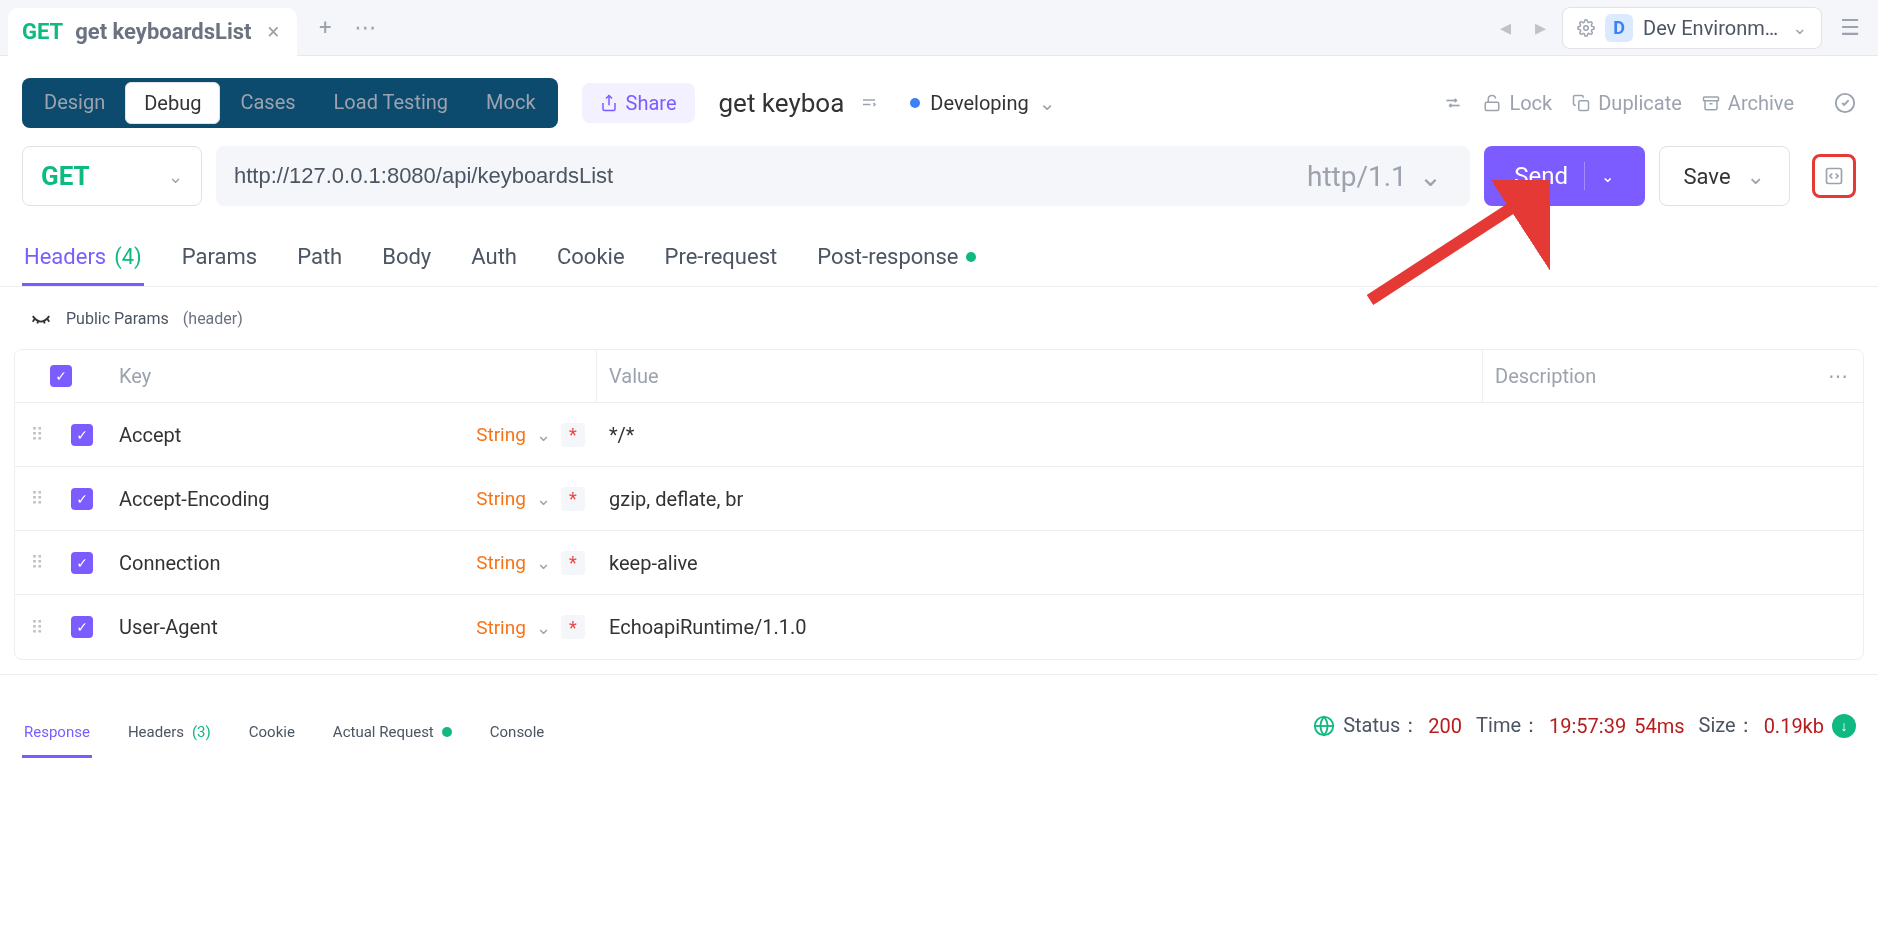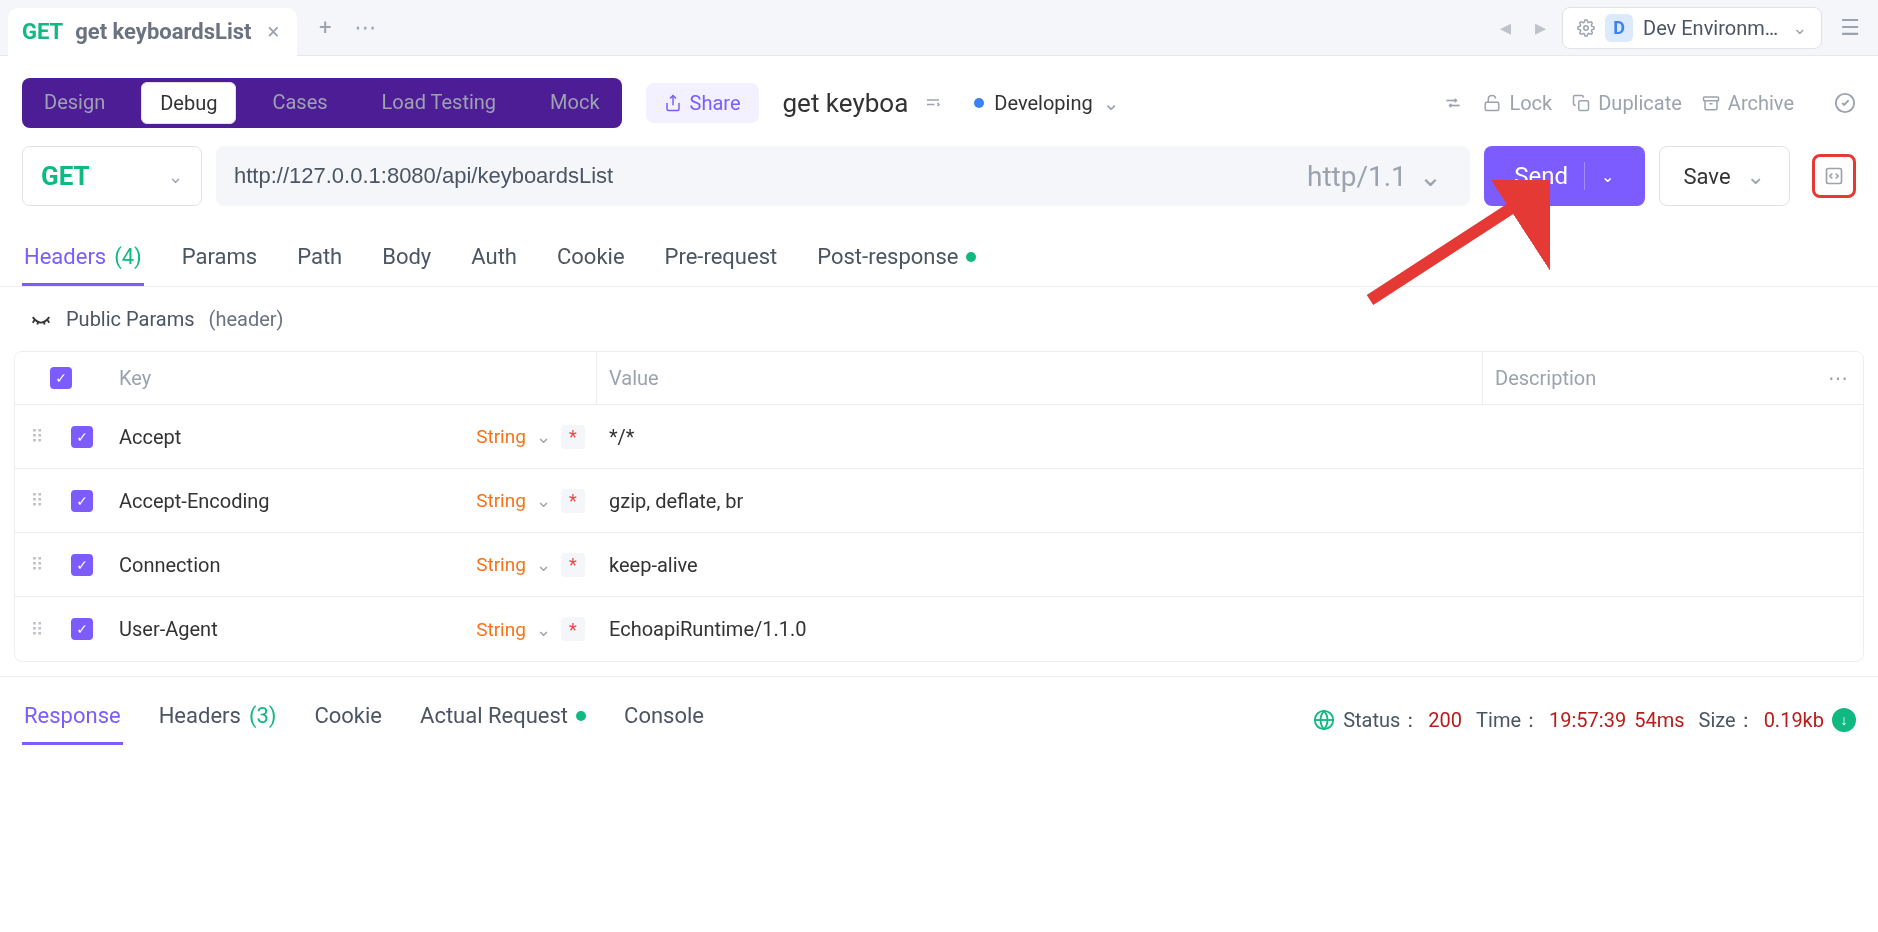--- a/index.html
+++ b/index.html
@@ -15,21 +15,21 @@
 .topbar-right { margin-left:auto; display:flex; align-items:center; gap:8px; }
 .nav-arrow { color:#c0c2c9; font-size:22px; padding:0 8px; cursor:pointer; }
 .env-selector { display:flex; align-items:center; background:#fff; border:1px solid #e1e1e6; border-radius:8px; padding:6px 14px; gap:10px; height:42px; }
 .env-gear { color:#9ca3af; }
 .env-badge { background:#dbeafe; color:#3b82f6; font-weight:700; width:28px; height:28px; border-radius:6px; display:flex; align-items:center; justify-content:center; font-size:18px; }
 .env-label { color:#4b5563; font-size:20px; white-space:nowrap; overflow:hidden; text-overflow:ellipsis; max-width:190px; }
 .env-caret { color:#9ca3af; margin-left:4px; }
 .hamburger { color:#9ca3af; font-size:22px; padding:0 10px; cursor:pointer; }
 
 .toolbar { display:flex; align-items:center; padding:22px 22px 8px 22px; gap:8px; }
-.view-tabs { display:flex; background:#4c1d95; border-radius:8px; padding:4px; gap:18px; }
+.view-tabs { display:flex; background:#0c4a6e; border-radius:8px; padding:4px; gap:2px; }
 .view-tab { padding:8px 18px; color:#9ca3af; font-size:20px; cursor:pointer; border-radius:6px; }
 .view-tab.active { background:#fff; color:#333; border:1px solid #e1e1e6; }
 .share-btn { background:#f3f0ff; color:#7c5cff; padding:8px 18px; border-radius:8px; display:flex; align-items:center; gap:8px; font-size:20px; cursor:pointer; margin-left:16px; }
 .inline-name { font-size:26px; color:#333; margin-left:16px; white-space:nowrap; overflow:hidden; max-width:160px; }
 .inline-edit { color:#9ca3af; margin-left:8px; cursor:pointer; }
 .status-pill { display:flex; align-items:center; gap:10px; color:#333; font-size:20px; margin-left:24px; cursor:pointer; }
 .status-dot { width:10px; height:10px; border-radius:50%; background:#3b82f6; }
 .status-caret { color:#9ca3af; }
 .toolbar-actions { margin-left:auto; display:flex; gap:20px; align-items:center; color:#9ca3af; font-size:20px; }
 .toolbar-action { display:flex; align-items:center; gap:8px; cursor:pointer; }
@@ -44,21 +44,21 @@
 .send-btn .divider { width:1px; height:28px; background:rgba(255,255,255,0.3); margin:0 16px; }
 .save-btn { background:#fff; border:1px solid #e1e1e6; color:#333; height:60px; border-radius:8px; display:flex; align-items:center; padding:0 24px; font-size:22px; cursor:pointer; gap:16px; }
 .side-icon { border:3px solid #e53935; border-radius:8px; width:44px; height:44px; display:flex; align-items:center; justify-content:center; color:#9ca3af; margin-left:8px; cursor:pointer; }
 
 .main-tabs { display:flex; gap:36px; padding:12px 22px 0 22px; border-bottom:1px solid #eee; }
 .main-tab { padding:8px 2px 14px 2px; color:#4b5563; font-size:22px; cursor:pointer; border-bottom:3px solid transparent; display:flex; align-items:center; gap:8px; }
 .main-tab.active { color:#7c5cff; border-bottom-color:#7c5cff; }
 .count-badge { color:#10b981; }
 .green-dot { width:10px; height:10px; border-radius:50%; background:#10b981; display:inline-block; }
 
-.public-params { display:flex; align-items:center; gap:14px; padding:20px 30px; color:#4b5563; font-size:20px; }
+.public-params { display:flex; align-items:center; gap:14px; padding:20px 30px; color:#4b5563; font-size:16px; }
 .eye-icon { color:#333; }
 .public-sub { color:#6b7280; }
 
 .table { border:1px solid #eee; border-radius:8px; margin:0 14px; overflow:hidden; }
 .thead { display:flex; border-bottom:1px solid #eee; background:#fff; }
 .th { padding:14px 12px; color:#9ca3af; font-size:20px; display:flex; align-items:center; }
 .th-chk { width:92px; justify-content:center; }
 .th-key { flex:0 0 490px; border-right:1px solid #eee; }
 .th-val { flex:1; border-right:1px solid #eee; }
 .th-desc { flex:0 0 330px; }
@@ -71,21 +71,21 @@
 .tc-chk { width:48px; }
 .tc-key { flex:0 0 490px; display:flex; align-items:flex-start; justify-content:space-between; gap:10px; }
 .key-label { color:#333; font-size:20px; }
 .type-sel { display:flex; align-items:center; gap:10px; }
 .type-text { color:#f97316; font-size:19px; }
 .req-star { background:#f5f6f9; color:#ef4444; width:24px; height:24px; display:flex; align-items:center; justify-content:center; border-radius:4px; font-size:18px; }
 .tc-val { flex:1; color:#333; font-size:20px; }
 .tc-desc { flex:0 0 380px; }
 
 .resp-tabs { display:flex; gap:34px; padding:18px 22px 0 22px; border-top:1px solid #eee; margin-top:14px; align-items:center; }
-.resp-tab { padding:8px 2px 14px 2px; color:#4b5563; font-size:22px; cursor:pointer; border-bottom:3px solid transparent; display:flex; align-items:center; gap:8px; }
+.resp-tab { padding:8px 2px 14px 2px; color:#4b5563; font-size:15px; cursor:pointer; border-bottom:3px solid transparent; display:flex; align-items:center; gap:8px;margin-top:22px; }
 .resp-tab.active { color:#7c5cff; border-bottom-color:#7c5cff; }
 .resp-status { margin-left:auto; display:flex; align-items:center; gap:8px; font-size:20px; color:#4b5563; }
 .resp-status .lbl { color:#4b5563; }
 .resp-status .val-green { color:#b91c1c; }
 .globe-icon { color:#10b981; }
 .dl-icon { width:24px; height:24px; border-radius:50%; background:#10b981; color:#fff; display:flex; align-items:center; justify-content:center; font-size:14px; }
 
 .arrow-annotation { position:absolute; pointer-events:none; }
 
 svg { display:block; }

